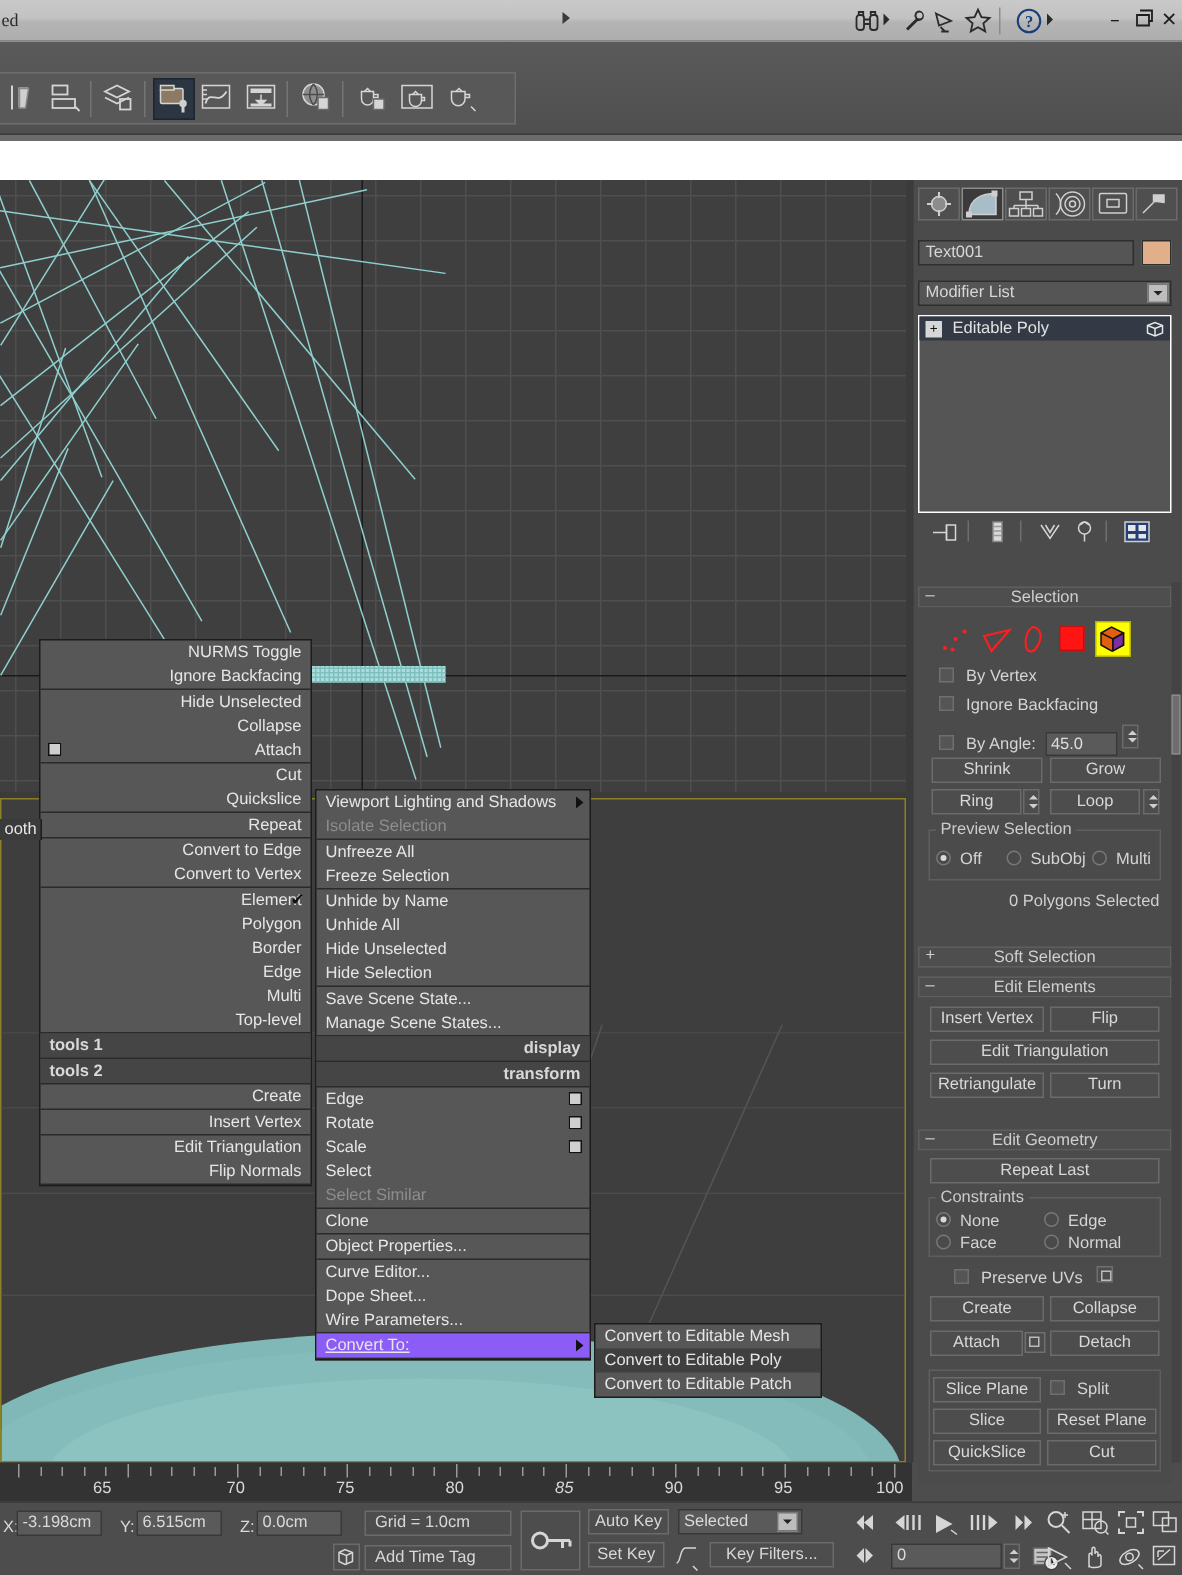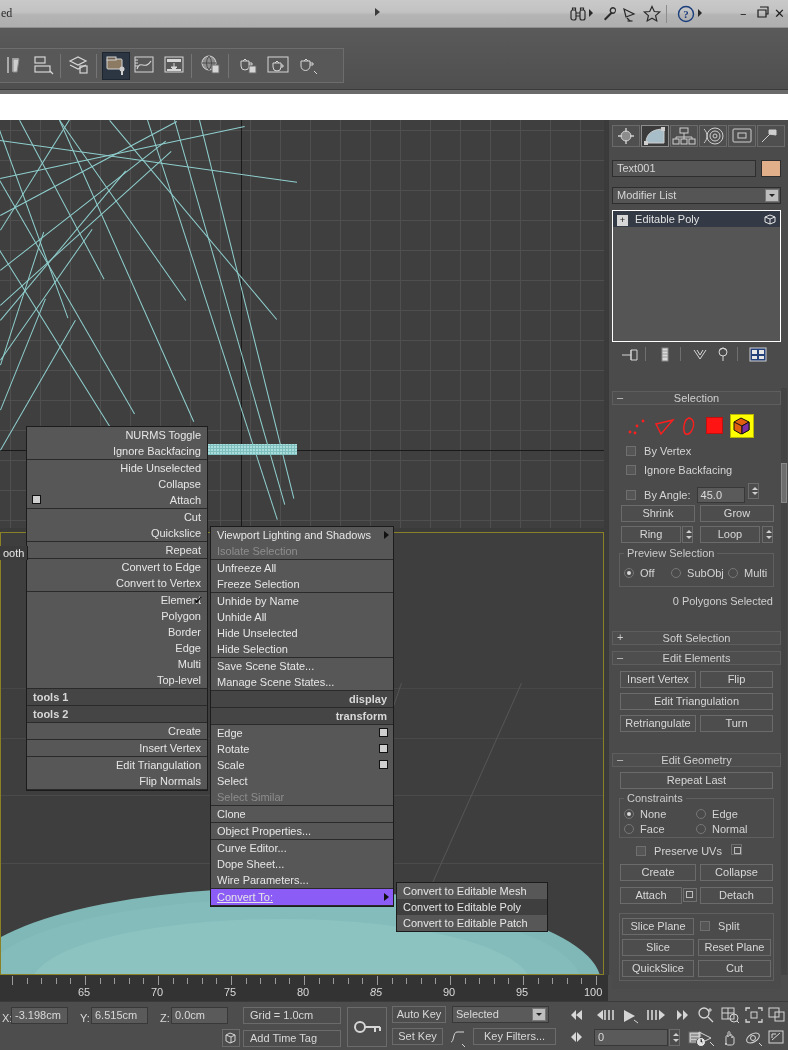--- a/index.html
+++ b/index.html
@@ -840,21 +840,21 @@
     <div class="tick" style="left: 479.2px; top: 3px; height: 6px;"></div>
     <div class="tick" style="left: 493.8px; top: 3px; height: 6px;"></div>
     <div class="tick" style="left: 508.4px; top: 3px; height: 6px;"></div>
     <div class="tick" style="left: 523px; top: 1px; height: 9px;"></div>
     <div class="tick" style="left: 537.6px; top: 3px; height: 6px;"></div>
     <div class="tick" style="left: 552.2px; top: 3px; height: 6px;"></div>
     <div class="tick" style="left: 566.8px; top: 3px; height: 6px;"></div>
     <div class="tick" style="left: 581.4px; top: 3px; height: 6px;"></div>
     <div class="tick" style="left: 596px; top: 1px; height: 9px;"></div>
     <div class="tlab" style="left: 5px; margin-top: 40px;">60</div>
-    <div class="tlab" style="left: 78px;">65</div>
+    <div class="tlab" style="left: 62px;">65</div>
     <div class="tlab" style="left: 151px;">70</div>
     <div class="tlab" style="left: 224px;">75</div>
     <div class="tlab" style="left: 297px;">80</div>
     <div class="tlab" style="left: 370px; font-style: italic;">85</div>
     <div class="tlab" style="left: 443px;">90</div>
     <div class="tlab" style="left: 516px;">95</div>
     <div class="tlab" style="left: 584px;">100</div>
   </div>
 
 <div id="statusbar">
@@ -885,21 +885,21 @@
   <span class="sbtn" style="left:392px;top:4px;width:54px;">Auto Key</span>
   <span class="sbtn" style="left:392px;top:26px;width:51px;">Set Key</span>
 
   <span style="position:absolute;left:448px;top:26px;">
     <svg width="20" height="20" viewBox="0 0 20 20">
         <path d="M3 14 C6 14 5 4 9 4 L16 4" fill="none" stroke="#d6d6d6"></path>
         <path d="M14 16l3 3" stroke="#d6d6d6"></path>
       </svg>
   </span>
 
-  <span class="sfield" style="left:452px;top:4px;width:97px;">
+  <span class="sfield" style="left:452px;top:4px;width:83px;">
     <span>Selected</span>
     <span style="position:absolute;right:2px;top:1px;width:14px;height:13px;background:#bdbdbd;border:1px solid #777;">
       <svg width="12" height="11" viewBox="0 0 12 11">
           <path d="M3 4l3 3 3-3z" fill="#222"></path>
         </svg>
     </span>
   </span>
   <span class="sbtn" style="left:473px;top:26px;width:83px;">Key Filters...</span>
 
   <span class="icoBtn" style="left:566px;top:6px;">

